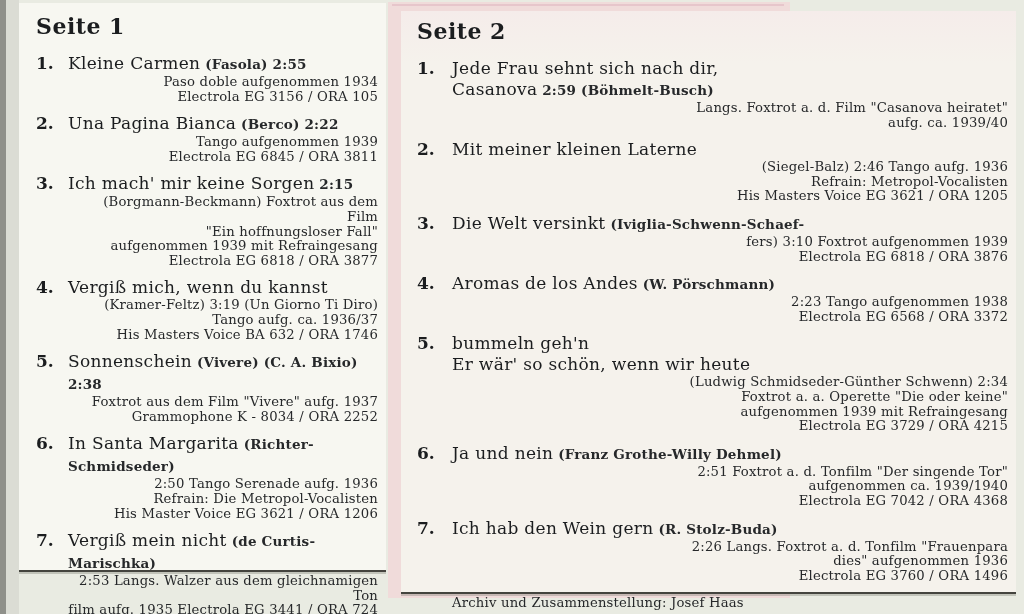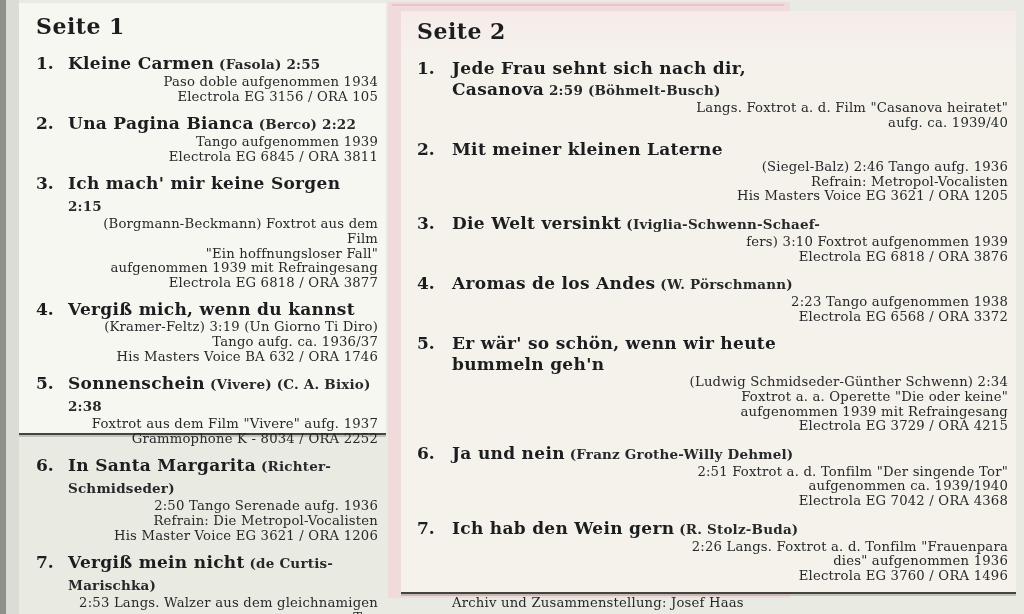--- a/index.html
+++ b/index.html
@@ -10,40 +10,40 @@
     color:#232527;
     position:relative;
     overflow:hidden;
   }
   .edge-dark{position:absolute;left:0;top:0;width:6px;height:614px;background:#8f908a;}
   .edge-mid{position:absolute;left:6px;top:0;width:13px;height:614px;background:#dbdcd4;}
   .pink-back{position:absolute;left:388px;top:2px;width:402px;height:596px;background:#f0dbda;}
   .pink-line{position:absolute;left:392px;top:4px;width:392px;height:2px;background:#e6c6cb;}
   .card{position:absolute;box-sizing:border-box;border-bottom:2px solid #44443e;box-shadow:0 2px 0 rgba(120,120,110,0.35);}
   .card-left{
-    left:19px;top:3px;width:367px;height:432px;
+    left:19px;top:3px;width:367px;height:569px;
     background:#f7f7f1;
     padding:10px 8px 0 17px;
   }
   .card-right{
     left:401px;top:11px;width:615px;height:583px;
     background:linear-gradient(180deg,#f5ecea 0%,#f5f2ec 9%,#f5f2ec 100%);
     padding:7px 8px 8px 16px;
   }
   .side-heading{
     font-size:22px;font-weight:bold;line-height:26px;
     letter-spacing:0.5px;color:#1b1d1f;margin:0 0 14px 0;
   }
   .track{display:flex;margin:0 0 9px 0;}
   .num{flex:none;font-weight:bold;font-size:17px;line-height:21px;color:#1b1d1f;}
   .card-left .num{width:32px;}
   .card-right .num{width:35px;}
   .tbody{flex:1;min-width:0;}
   .title-line{font-size:17px;font-weight:bold;line-height:21px;color:#1b1d1f;letter-spacing:0.3px;}
-  .seg-bold{font-weight:bold;}
+  .seg-bold{font-weight:normal;}
   .seg-regular{font-weight:bold;font-size:13.5px;letter-spacing:0.2px;color:#26282a;}
   .detail{font-size:13.2px;line-height:14.6px;letter-spacing:0.2px;color:#26282a;text-align:right;}
   .footer-block{margin:12px 0 0 35px;}
   .footer-line{font-size:13.2px;line-height:16px;letter-spacing:0.2px;color:#26282a;}
 </style>
 </head>
 <body>
 
 <div class="edge-dark"></div>
 <div class="edge-mid"></div>
@@ -150,22 +150,22 @@
         <div class="num">4.</div>
         <div class="tbody">
           <div class="title-line"><span class="seg-bold">Aromas de los Andes</span><span class="seg-regular"> (W. Pörschmann)</span></div>
           <div class="detail">2:23 Tango aufgenommen 1938</div>
           <div class="detail">Electrola EG 6568 / ORA 3372</div>
         </div>
       </div>
       <div class="track">
         <div class="num">5.</div>
         <div class="tbody">
+          <div class="title-line"><span class="seg-bold">bummeln geh'n</span></div>
           <div class="title-line"><span class="seg-bold">Er wär' so schön, wenn wir heute</span></div>
-          <div class="title-line"><span class="seg-bold">bummeln geh'n</span></div>
           <div class="detail">(Ludwig Schmidseder-Günther Schwenn) 2:34</div>
           <div class="detail">Foxtrot a. a. Operette "Die oder keine"</div>
           <div class="detail">aufgenommen 1939 mit Refraingesang</div>
           <div class="detail">Electrola EG 3729 / ORA 4215</div>
         </div>
       </div>
       <div class="track">
         <div class="num">6.</div>
         <div class="tbody">
           <div class="title-line"><span class="seg-bold">Ja und nein</span><span class="seg-regular"> (Franz Grothe-Willy Dehmel)</span></div>

